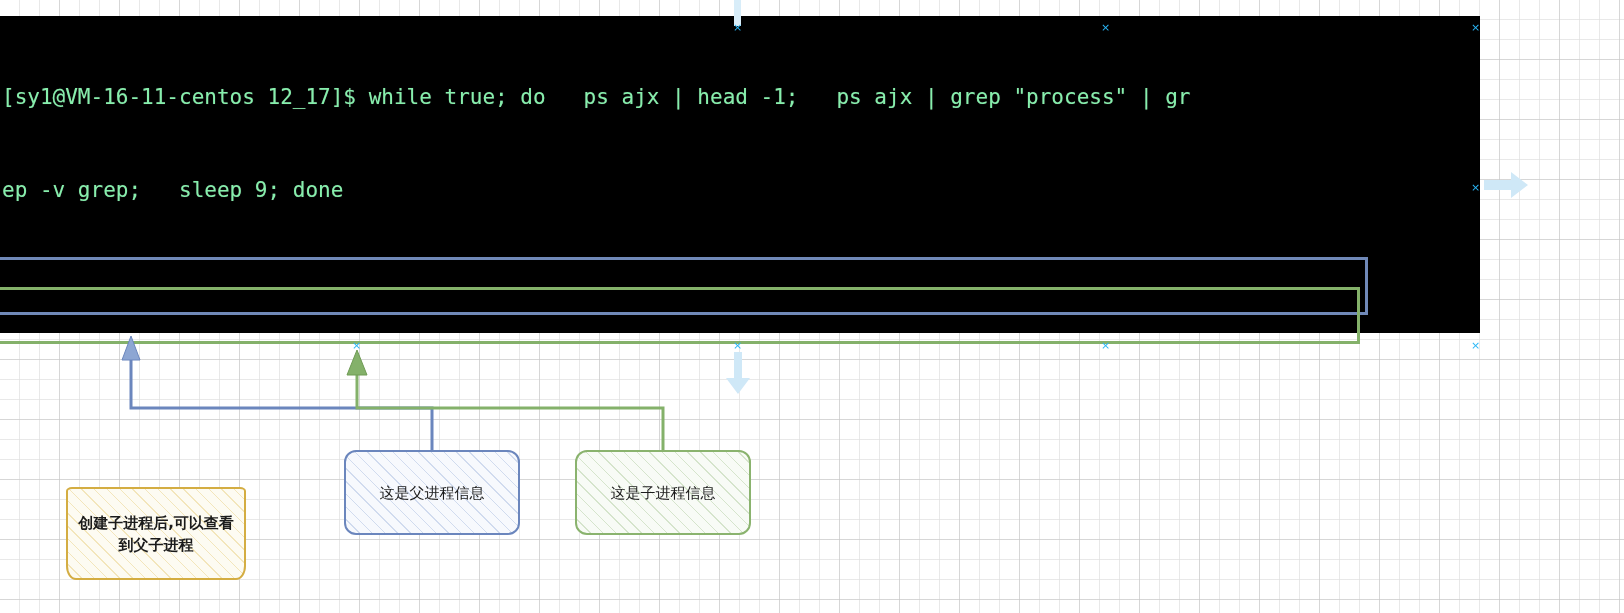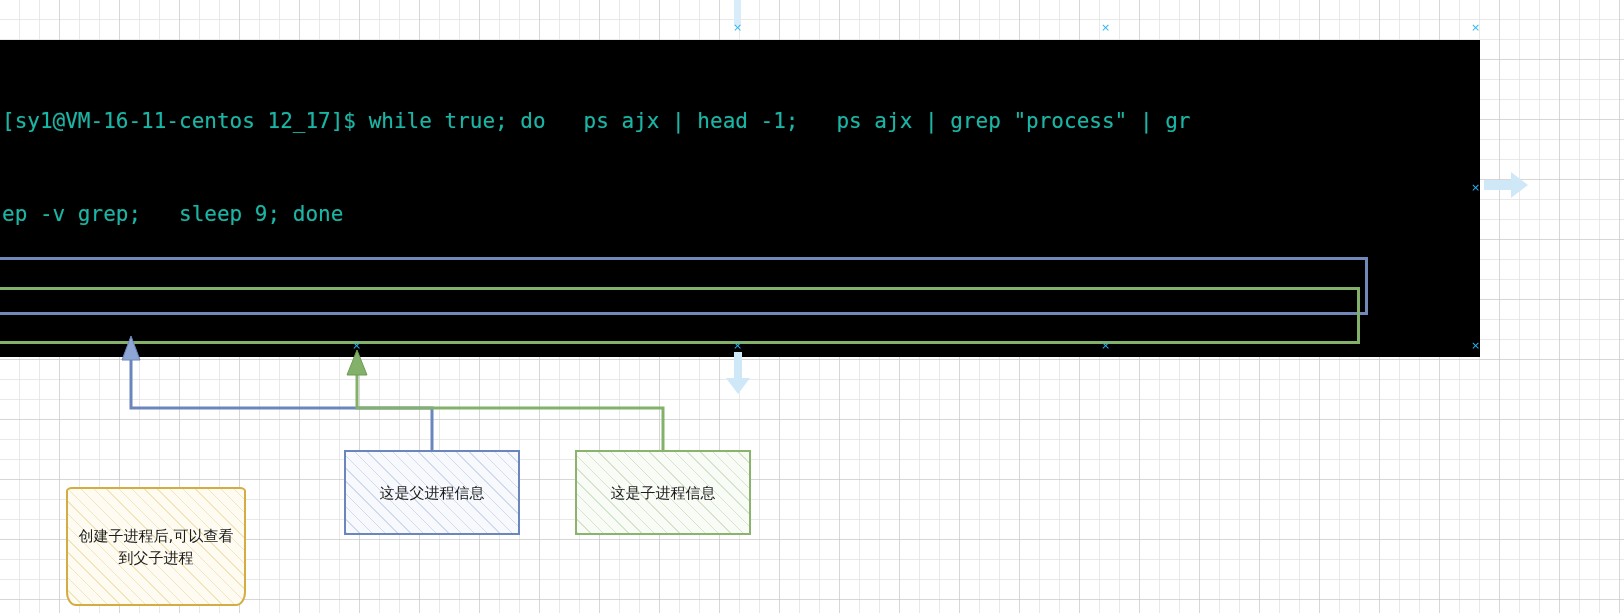--- a/index.html
+++ b/index.html
@@ -30,29 +30,29 @@
       60px 60px,
       20px 20px,
       20px 20px;
     background-position: -1px -1px, -1px -1px, -1px -1px, -1px -1px;
   }
 
   
   #terminal {
     position: absolute;
     left: 0px;
-    top: 40px;
+    top: 16px;
     width: 1480px;
     height: 317px;
     background: #000000;
     overflow: hidden;
     font-family: "DejaVu Sans Mono", "Liberation Mono", monospace;
     font-size: 21px;
     line-height: 31px;
-    color: #14b8a6;
+    color: #86efac;
     white-space: pre;
     letter-spacing: 0px;
     padding: 4px 0 0 0;
     box-sizing: border-box;
   }
   .tline {
     height: 31px;
     padding-left: 2px;
     white-space: pre;
     text-shadow: 0 0 1px rgba(255,255,255,0.25);
@@ -97,20 +97,21 @@
     box-sizing: border-box;
     display: flex;
     align-items: center;
     justify-content: center;
     text-align: center;
     font-family: "DejaVu Sans", sans-serif;
     font-size: 15px;
     color: #1b1b1b;
     line-height: 22px;
     padding: 4px 10px;
+    border-radius: 12px;
   }
 
   #note-parent {
     left: 344px;
     top: 450px;
     width: 176px;
     height: 85px;
     border: 2px solid #6b86bd;
     background-color: #f7f9fd;
     background-image: repeating-linear-gradient(
@@ -131,30 +132,31 @@
       45deg,
       rgba(140,180,115,0.32) 0px,
       rgba(140,180,115,0.32) 1px,
       transparent 1px,
       transparent 9px);
   }
   #note-summary {
     left: 66px;
     top: 487px;
     width: 180px;
-    height: 119px;
+    height: 93px;
     border: 2px solid #d4ad42;
     border-radius: 6px 6px 10px 10px / 4px 4px 14px 14px;
     background-color: #fdfbf2;
     background-image: repeating-linear-gradient(
       45deg,
       rgba(220,180,60,0.30) 0px,
       rgba(220,180,60,0.30) 1px,
       transparent 1px,
       transparent 9px);
+    font-weight: bold;
   }
 
   
   .pan-arrow { position: absolute; }
   #pan-down  { left: 724px; top: 352px; }
   #pan-right { left: 1484px; top: 170px; }
   #pan-up    { left: 730px; top: 0px; }
 
   
   .handle {

